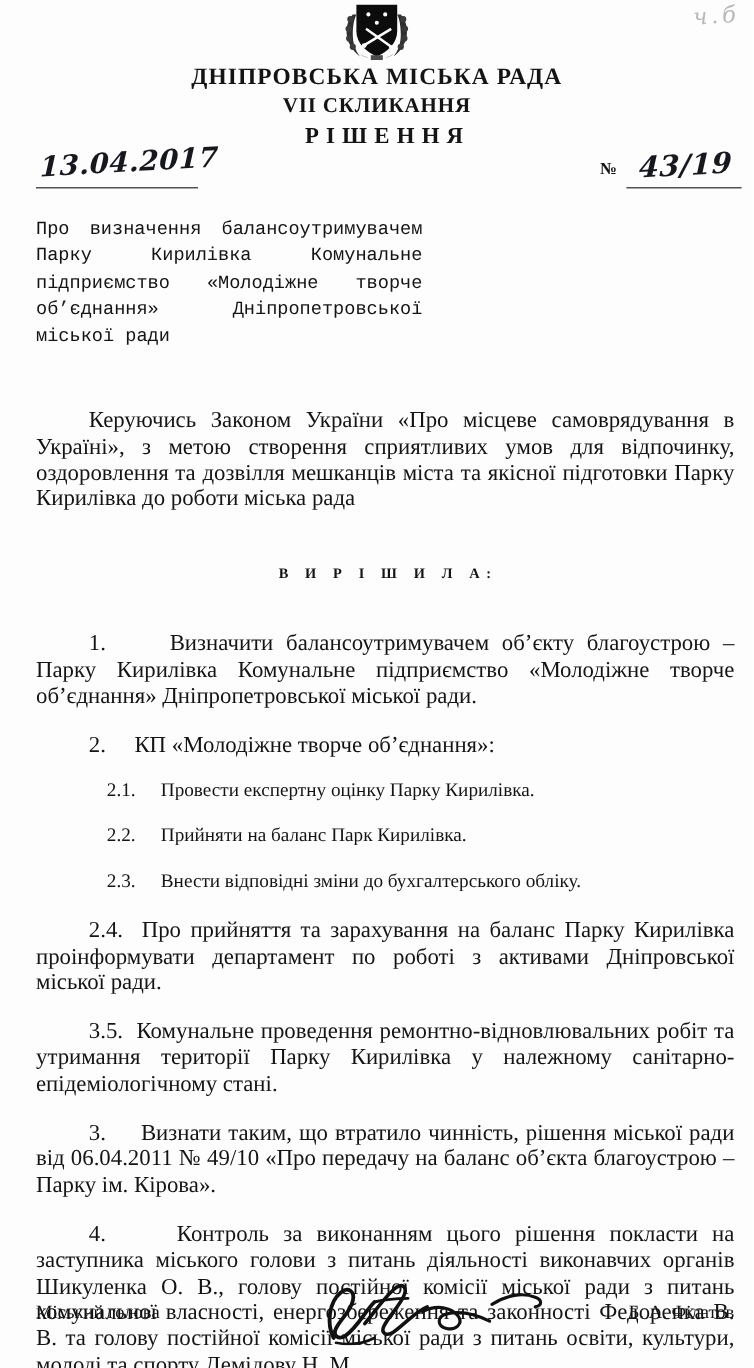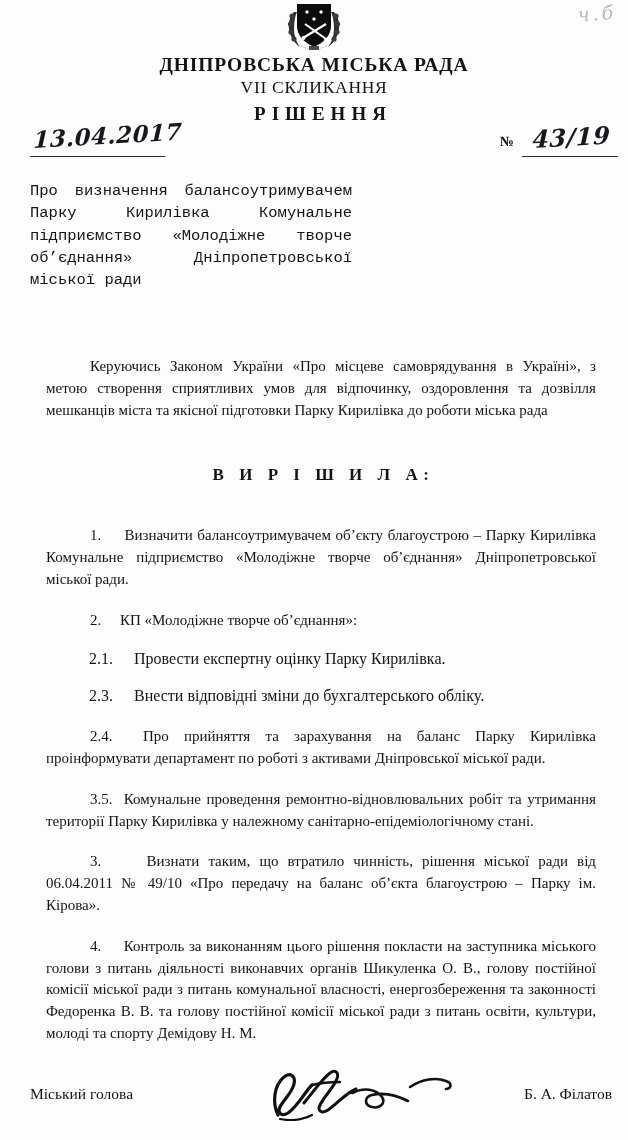--- a/index.html
+++ b/index.html
@@ -65,21 +65,21 @@
   }
   .head-line1 {
     font-size: 19.5px;
     font-weight: bold;
     letter-spacing: 0.9px;
     line-height: 23px;
     white-space: nowrap;
   }
   .head-line2 {
     font-size: 17.5px;
-    font-weight: normal;
+    font-weight: bold;
     letter-spacing: 0.7px;
     line-height: 22px;
   }
   .head-line3 {
     font-size: 19px;
     font-weight: bold;
     letter-spacing: 6px;
     line-height: 26px;
     margin-top: 3px;
     padding-left: 18px;
@@ -161,36 +161,36 @@
   }
 
   
   .body-area {
     position: absolute;
     top: 340px;
     left: 30px;
     width: 582px;
   }
   p.par {
-    margin: 16px;
-    font-size: 15px;
+    margin: 0;
+    font-size: 19px;
     line-height: 21.8px;
     text-align: justify;
     text-justify: inter-word;
     text-indent: 44px;
   }
   p.par.gap {
     margin-top: 19px;
   }
 
   .decided {
     margin: 0;
     padding: 0;
     text-align: center;
-    font-size: 17px;
+    font-size: 12px;
     font-weight: bold;
     letter-spacing: 5.5px;
     margin-top: 44px;
     padding-left: 5px;
   }
 
   
   .subitem {
     display: block;
     margin: 16px;
@@ -300,20 +300,21 @@
     <p class="par">Керуючись Законом України «Про місцеве самоврядування в Україні», з метою створення сприятливих умов для відпочинку, оздоровлення та дозвілля мешканців міста та якісної підготовки Парку Кирилівка до роботи міська рада</p>
 
     <div class="decided">В И Р І Ш И Л А:</div>
 
     <p class="par gap" style="margin-top:40px"><span>1.</span>&nbsp;&nbsp;&nbsp;&nbsp;&nbsp;<span>Визначити балансоутримувачем об’єкту благоустрою – Парку Кирилівка Комунальне підприємство «Молодіжне творче об’єднання» Дніпропетровської міської ради.</span></p>
 
     <p class="par gap"><span>2.</span>&nbsp;&nbsp;&nbsp;&nbsp;&nbsp;<span>КП «Молодіжне творче об’єднання»:</span></p>
 
     <p class="subitem"><span class="sn">2.1.</span><span>Провести експертну оцінку Парку Кирилівка.</span></p>
 
+    <p class="subitem"><span class="sn">2.2.</span><span>Прийняти на баланс Парк Кирилівка.</span></p>
 
     <p class="subitem"><span class="sn">2.3.</span><span>Внести відповідні зміни до бухгалтерського обліку.</span></p>
 
     <p class="par gap"><span>2.4.</span>&nbsp;&nbsp;<span>Про прийняття та зарахування на баланс Парку Кирилівка проінформувати департамент по роботі з активами Дніпровської міської ради.</span></p>
 
     <p class="par gap"><span>3.5.</span>&nbsp;&nbsp;<span>Комунальне проведення ремонтно-відновлювальних робіт та утримання території Парку Кирилівка у належному санітарно-епідеміологічному стані.</span></p>
 
     <p class="par gap"><span>3.</span>&nbsp;&nbsp;&nbsp;&nbsp;&nbsp;<span>Визнати таким, що втратило чинність, рішення міської ради від 06.04.2011 № 49/10 «Про передачу на баланс об’єкта благоустрою – Парку ім. Кірова».</span></p>
 
     <p class="par gap"><span>4.</span>&nbsp;&nbsp;&nbsp;&nbsp;&nbsp;<span>Контроль за виконанням цього рішення покласти на заступника міського голови з питань діяльності виконавчих органів Шикуленка О. В., голову постійної комісії міської ради з питань комунальної власності, енергозбереження та законності Федоренка В. В. та голову постійної комісії міської ради з питань освіти, культури, молоді та спорту Демідову Н. М.</span></p>

